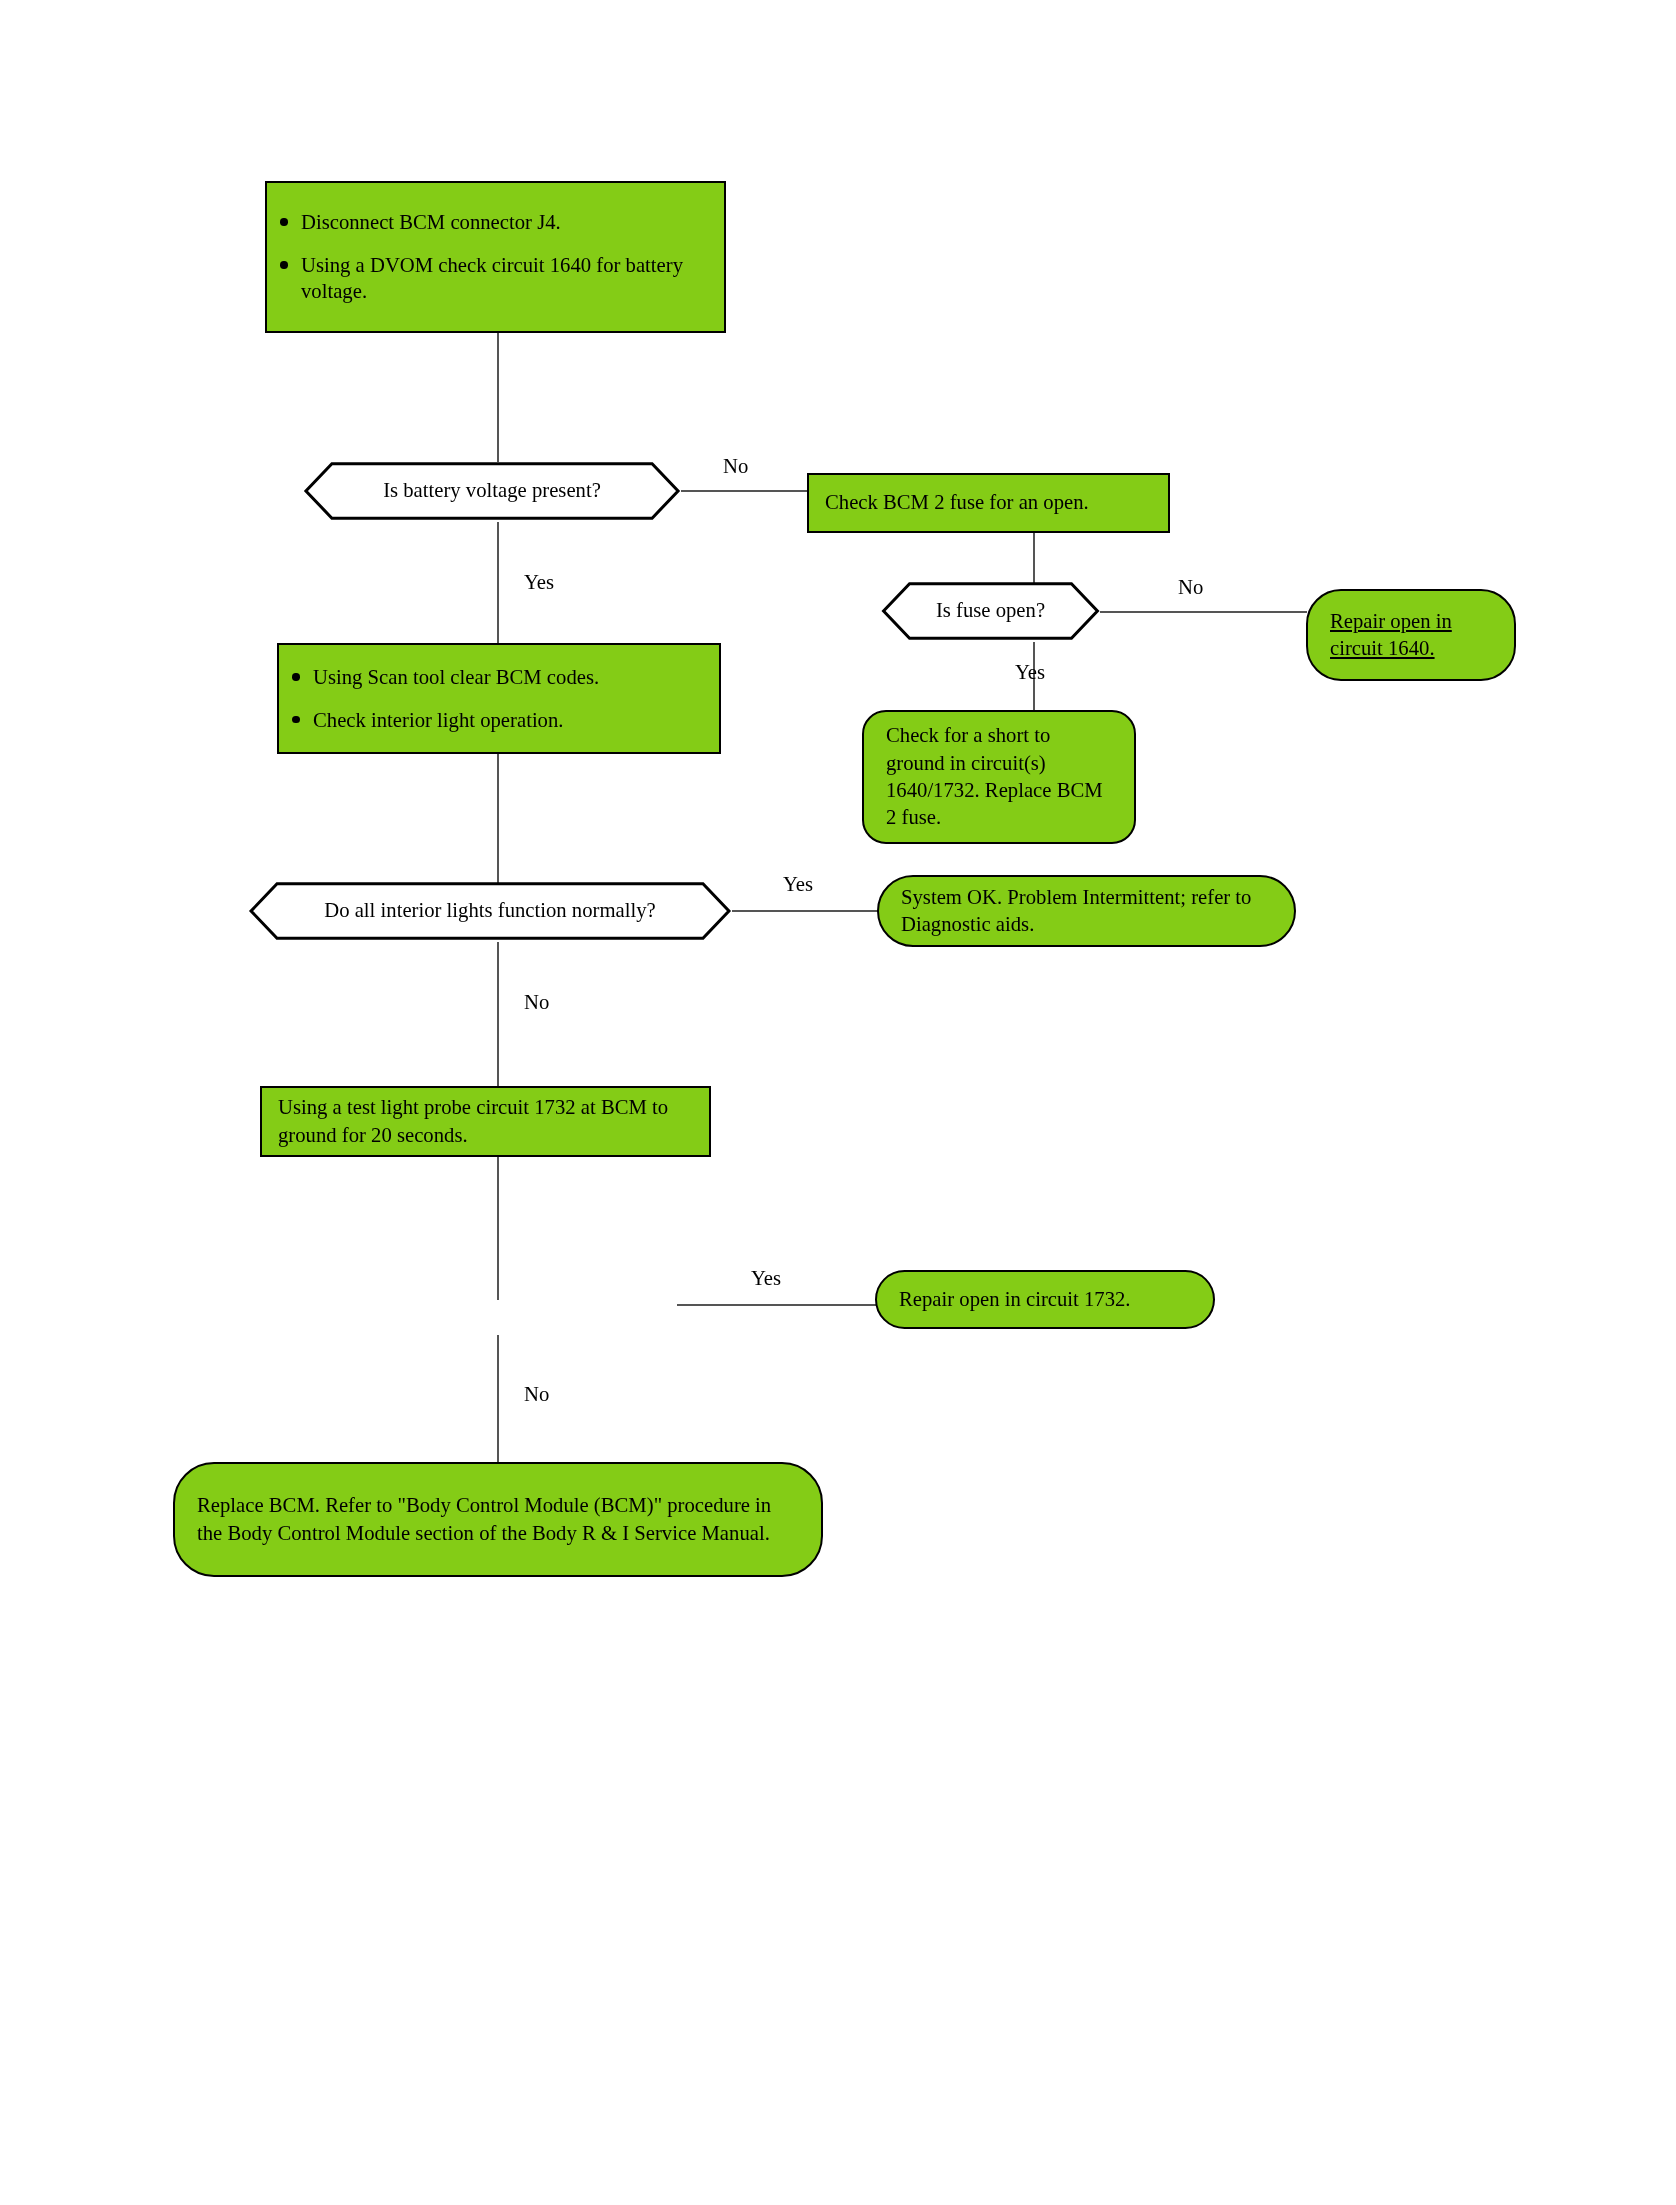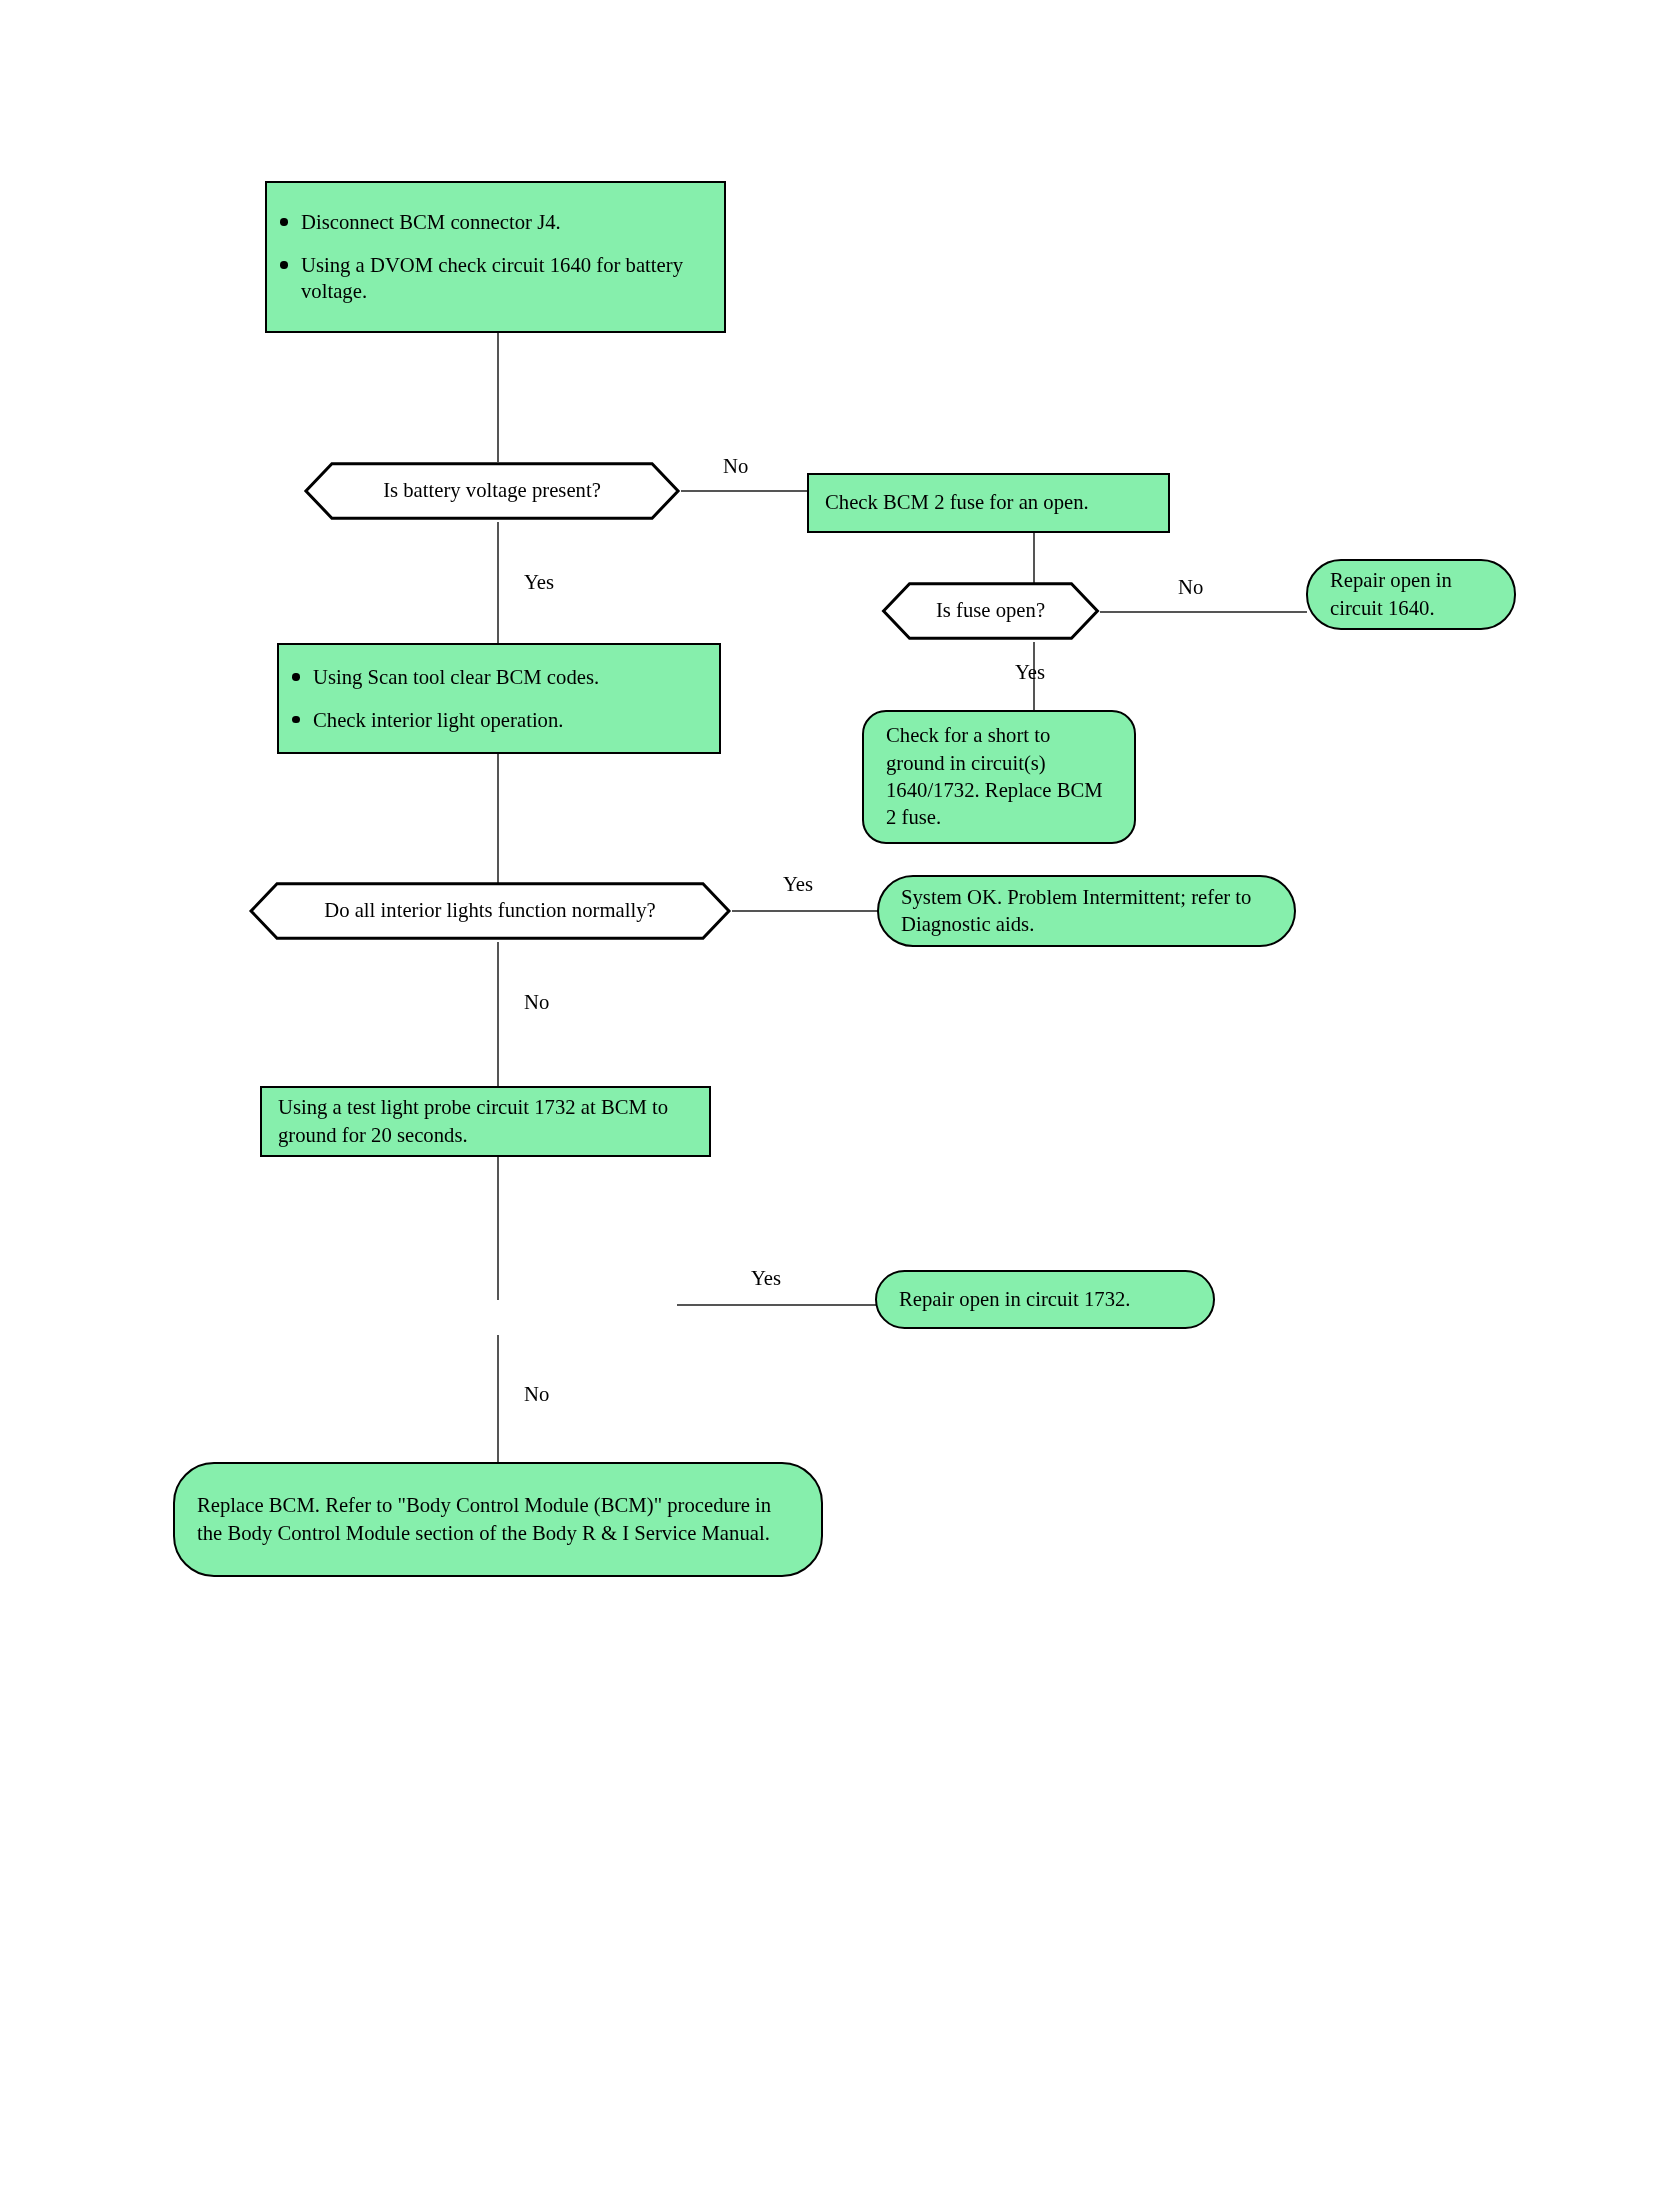--- a/index.html
+++ b/index.html
@@ -33,21 +33,21 @@
     font-weight: 700;
     letter-spacing: 0.3px;
     color: #000000;
     white-space: nowrap;
   }
 
   
   .node {
     position: absolute;
     box-sizing: border-box;
-    background: #86efac;
+    background: #84cc16;
     display: flex;
     align-items: center;
     z-index: 3;
   }
 
   .rect {
     border: 2.4px solid #000000;
   }
 
   .rounded {
@@ -182,21 +182,21 @@
     <div class="node-text">Check BCM 2 fuse for an open.</div>
   </div>
 
   <div class="hex-wrap" style="left:881px; top:582px; width:219px; height:58px;">
     <svg width="219" height="58" viewBox="0 0 360 96" xmlns="http://www.w3.org/2000/svg">
       <polygon points="46,3 314,3 357,48 314,93 46,93 3,48" fill="#ffffff" stroke="#000000" stroke-width="5"></polygon>
     </svg>
     <div class="hex-label">Is fuse open?</div>
   </div>
 
-  <div class="node rounded" style="left:1306px; top:559px; width:210px; height:71px; border-radius:35px;">
+  <div class="node rounded" style="left:1306px; top:589px; width:210px; height:92px; border-radius:35px;text-decoration:underline;">
     <div class="node-text">Repair open in circuit 1640.</div>
   </div>
 
   <div class="node rounded" style="left:862px; top:710px; width:274px; height:134px; border-radius:24px;">
     <div class="node-text">Check for a short to ground in circuit(s) 1640/1732. Replace BCM 2 fuse.</div>
   </div>
 
   <div class="node rect" style="left:277px; top:643px; width:444px; height:111px;">
     <ul class="bullets">
       <li>Using Scan tool clear BCM codes.</li>

